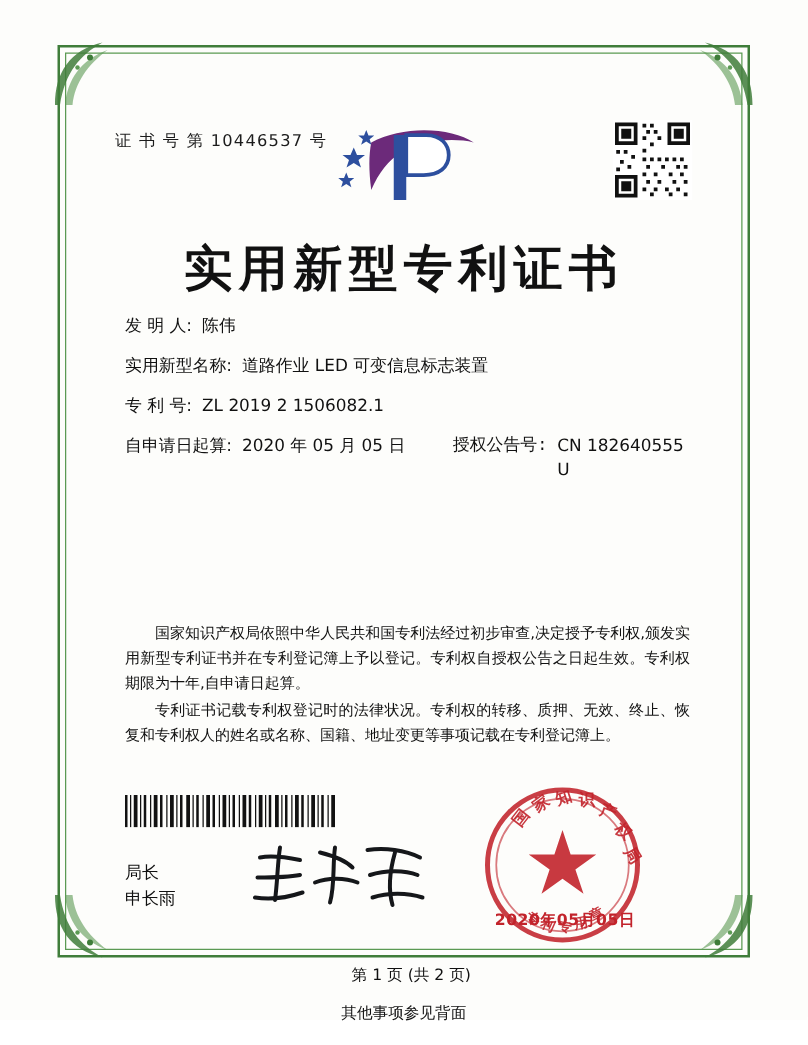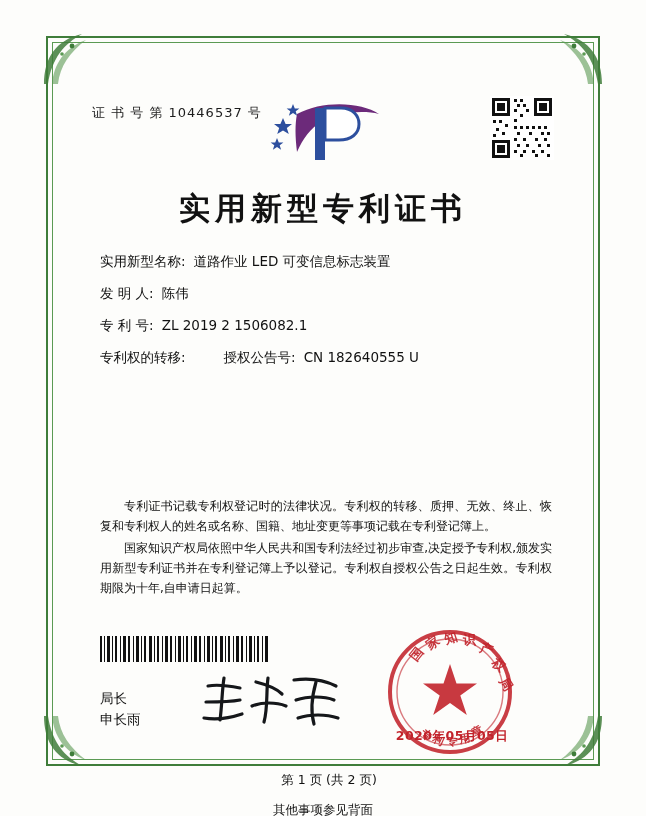--- a/index.html
+++ b/index.html
@@ -75,21 +75,21 @@
     width: 140px;
     height: 68px;
   }
   .logo svg { display: block; }
 
   .title {
     position: absolute;
     left: 0; right: 0;
     top: 188px;
     text-align: center;
-    font-size: 31px;
+    font-size: 39px;
     font-weight: bold;
     letter-spacing: 5px;
     font-family: "DejaVu Serif", "Liberation Serif", serif;
     color: #111;
   }
 
   
   .fields {
     position: absolute;
     left: 100px;
@@ -114,20 +114,21 @@
     word-break: break-all;
   }
   .field-row.two-col .field-value {
     flex: 0 0 auto;
     padding-left: 8px;
   }
   .field-label2 {
     flex: 0 0 auto;
     padding-left: 38px;
     white-space: pre;
+    font-family: Liberation Mono, monospace;
   }
   .field-value2 {
     flex: 1 1 auto;
     padding-left: 8px;
   }
 
   
   .legal {
     position: absolute;
     left: 100px;
@@ -319,48 +320,49 @@
         <polygon points="24,42 25.8,46.4 30.4,46.4 26.7,49.3 28.1,53.8 24,51.1 19.9,53.8 21.3,49.3 17.6,46.4 22.2,46.4"></polygon>
       </g>
     </svg>
   </div>
 
   <div class="title">实用新型专利证书</div>
 
   <div class="fields">
 
     <div class="field-row">
+      <div class="field-label">发 明 人:</div>
+      <div class="field-value">陈伟</div>
+    </div>
+
+    <div class="field-row">
       <div class="field-label">实用新型名称:</div>
       <div class="field-value">道路作业 LED 可变信息标志装置</div>
-    </div>
-
-    <div class="field-row">
-      <div class="field-label">发 明 人:</div>
-      <div class="field-value">陈伟</div>
     </div>
 
     <div class="field-row">
       <div class="field-label">专 利 号:</div>
       <div class="field-value">ZL 2019 2 1506082.1</div>
     </div>
 
 
 
 
     <div class="field-row two-col">
-      <div class="field-label">专利权的转移:</div>
+      <div class="field-label">自申请日起算:</div>
+      <div class="field-value">2020 年 05 月 05 日</div>
       <div class="field-label2">授权公告号:</div>
       <div class="field-value2">CN 182640555 U</div>
     </div>
 
   </div>
 
   <div class="legal">
+    <p>国家知识产权局依照中华人民共和国专利法经过初步审查,决定授予专利权,颁发实用新型专利证书并在专利登记簿上予以登记。专利权自授权公告之日起生效。专利权期限为十年,自申请日起算。</p>
     <p>专利证书记载专利权登记时的法律状况。专利权的转移、质押、无效、终止、恢复和专利权人的姓名或名称、国籍、地址变更等事项记载在专利登记簿上。</p>
-    <p>国家知识产权局依照中华人民共和国专利法经过初步审查,决定授予专利权,颁发实用新型专利证书并在专利登记簿上予以登记。专利权自授权公告之日起生效。专利权期限为十年,自申请日起算。</p>
   </div>
 
   <div class="barcode">
     <svg width="170" height="26" viewBox="0 0 170 26">
       <g fill="#111">
         <rect x="0" y="0" width="2" height="26"></rect>
           <rect x="4" y="0" width="1" height="26"></rect>
         <rect x="7" y="0" width="3" height="26"></rect>
           <rect x="12" y="0" width="1" height="26"></rect>
         <rect x="15" y="0" width="2" height="26"></rect>

